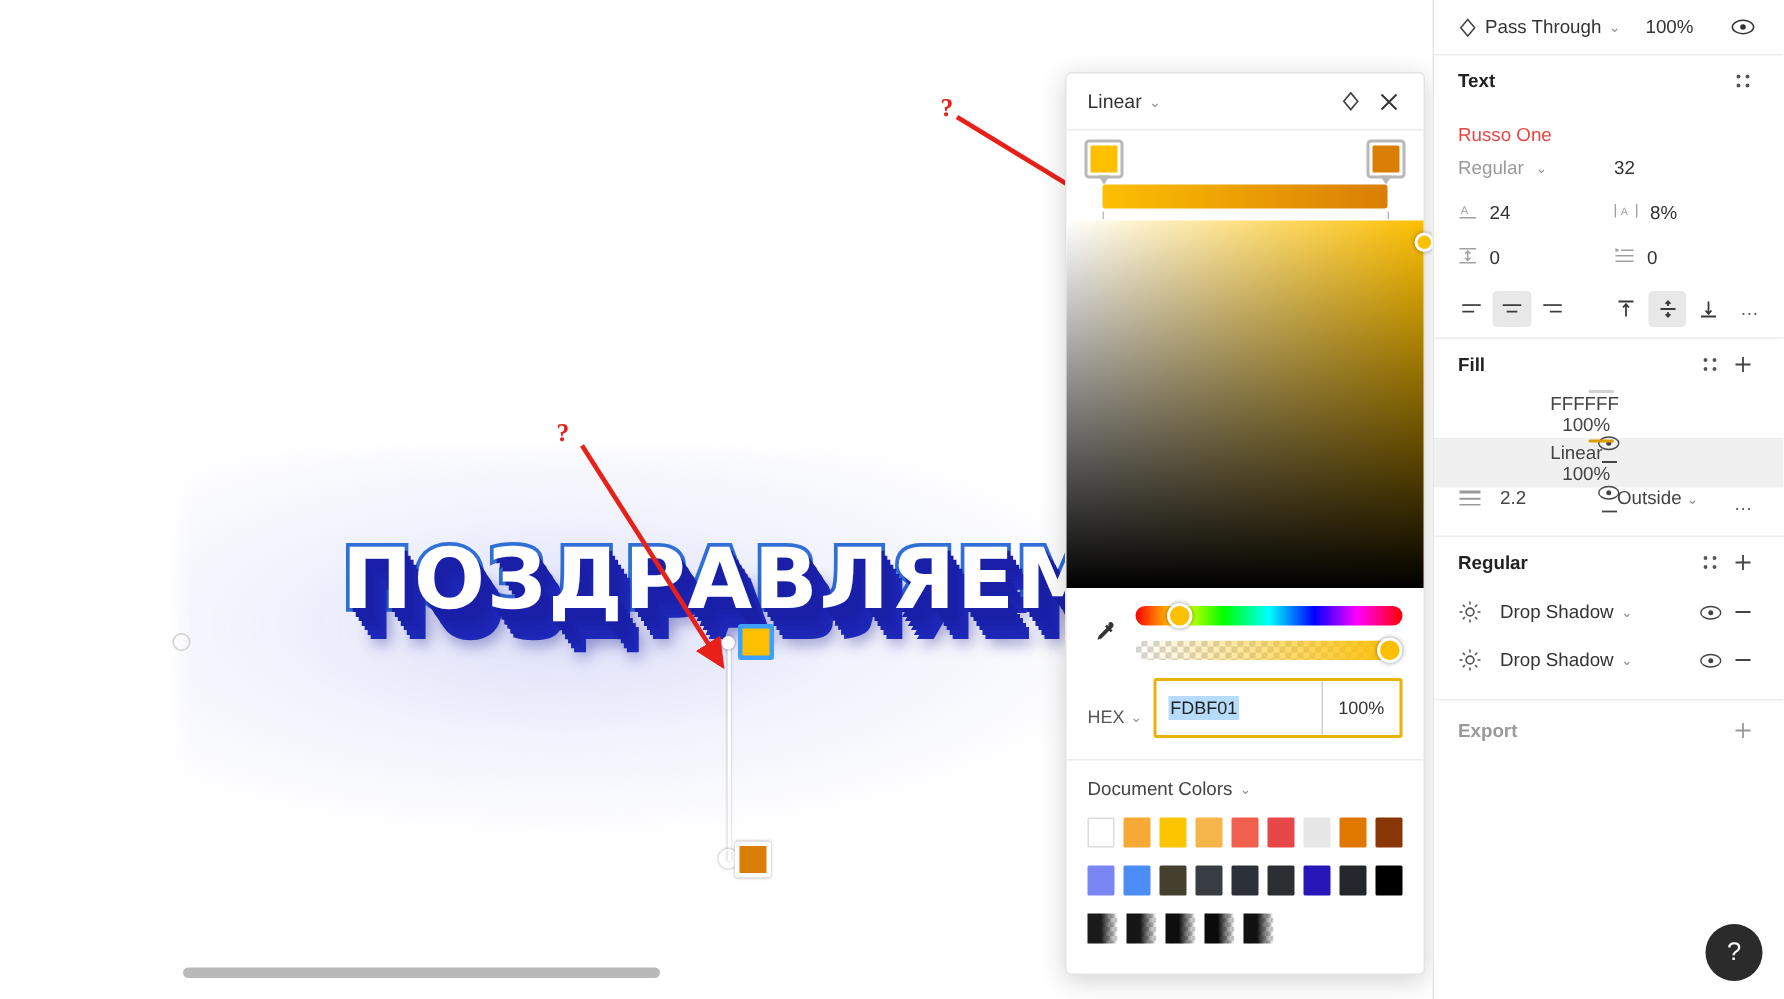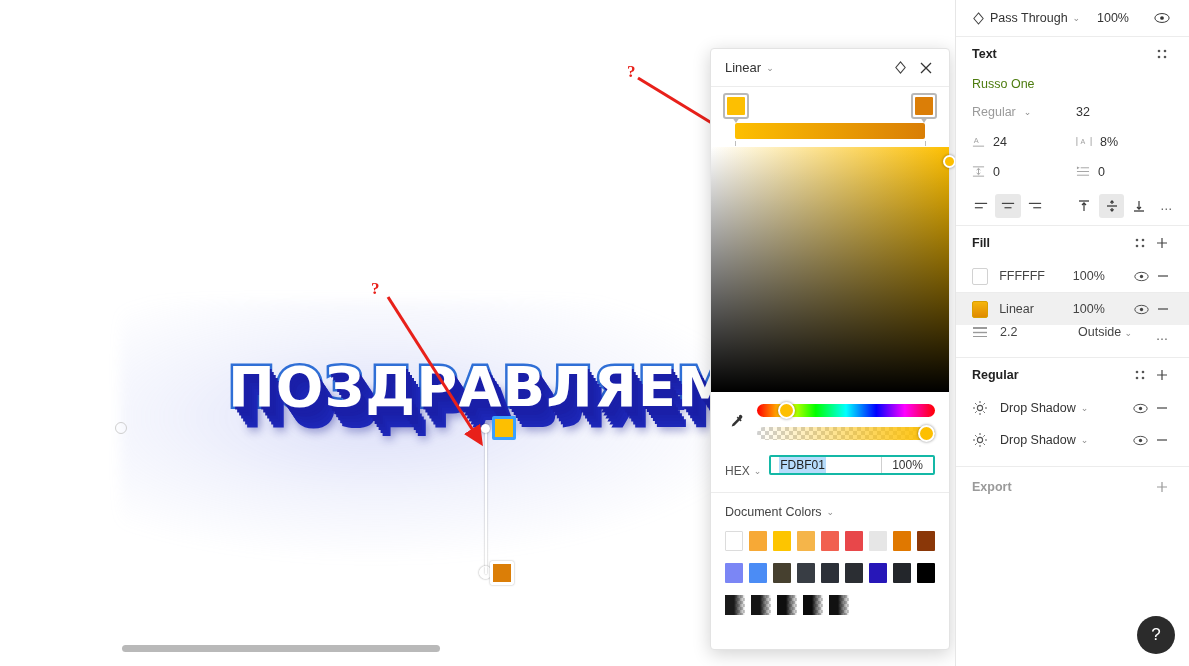--- a/index.html
+++ b/index.html
@@ -186,22 +186,22 @@
     background-size: 100% 100%, 8px 8px, 8px 8px;
     background-position: 0 0, 0 0, 4px 4px;
   }
   .slider-knob {
     position: absolute; top: -2px; width: 17px; height: 17px; border-radius: 50%;
     border: 2px solid #ffffff; box-shadow: 0 0 3px rgba(0,0,0,0.45);
   }
   .hex-row { display: flex; align-items: center; padding: 6px 14px 14px 14px; gap: 8px; }
   .hex-label { font-size: 12px; color: #555; display: flex; align-items: center; gap: 4px; margin-top: 12px; }
   .hex-box {
-    flex: 1; display: flex; align-items: center; height: 20px;
-    border: 2px solid #14b8a6; border-radius: 2px; overflow: hidden; gap: 10px;
+    flex: 1; display: flex; align-items: center; height: 40px;
+    border: 2px solid #eab308; border-radius: 2px; overflow: hidden; gap: 10px;
   }
   .hex-val {
     flex: 1; padding: 0 8px; font-size: 12px; color: #222;
     display: flex; align-items: center;
   }
   .hex-val span { background: #b7dcfb; padding: 1px 1px; }
   .hex-pct {
     width: 52px; border-left: 1px solid #cfcfcf; height: 100%;
     display: flex; align-items: center; justify-content: center;
     font-size: 12px; color: #333;
@@ -236,33 +236,33 @@
   .rp-blend .blend-name { flex: 1; color: #333; display: flex; align-items: center; gap: 5px; }
   .rp-blend .blend-pct { width: 54px; text-align: left; color: #333; }
   .rp-sec-title { font-weight: 700; color: #222; font-size: 12.5px; }
   .rp-head { display: flex; align-items: center; height: 34px; padding: 0 16px; }
   .rp-head .t { flex: 1; }
   .icon-btn {
     width: 22px; height: 22px; display: flex; align-items: center; justify-content: center;
     color: #585858; cursor: pointer;
   }
   .muted { color: #9a9a9a; }
-  .font-name { padding: 0 16px; height: 26px; display: flex; align-items: center; color: #4d7c0f; }
+  .font-name { padding: 0 16px; height: 26px; display: flex; align-items: flex-end; color: #ef4444; }
   .two-col { display: flex; align-items: center; height: 30px; padding: 0 16px; }
   .two-col .c1 { width: 104px; display: flex; align-items: center; gap: 8px; }
   .two-col .c2 { flex: 1; display: flex; align-items: center; gap: 8px; }
   .gl { color: #a0a0a0; font-size: 11px; }
   .align-row { display: flex; align-items: center; height: 38px; padding: 0 12px; gap: 2px; }
   .al-btn {
     width: 26px; height: 24px; display: flex; align-items: center; justify-content: center;
     border-radius: 3px; color: #3a3a3a; cursor: pointer;
   }
   .al-btn.active { background: #e8e8e8; }
   .al-gap { width: 20px; }
-  .prop-row { display: flex; align-items: center; height: 32px; padding: 0 16px; }
+  .prop-row { display: flex; align-items: center; height: 32px; padding: 0 16px; flex-direction: column; }
   .prop-row.selected { background: #f0f0f0; }
   .prop-sw { width: 17px; height: 17px; border: 1px solid #d2d2d2; border-radius: 2px; margin-right: 11px; }
   .prop-label { width: 78px; color: #444; }
   .prop-val { width: 62px; color: #444; }
   .prop-spacer { flex: 1; }
   .stroke-opts { display: flex; align-items: flex-start; height: 32px; padding: 0 16px; }
   .stroke-opts .sw-icon { width: 17px; margin-right: 11px; color: #9a9a9a; display: flex; }
   .eff-row { display: flex; align-items: center; height: 32px; padding: 0 16px; }
   .eff-icon { width: 17px; margin-right: 11px; color: #555; display: flex; }
   .eff-label { flex: 1; display: flex; align-items: center; gap: 5px; color: #333; }

